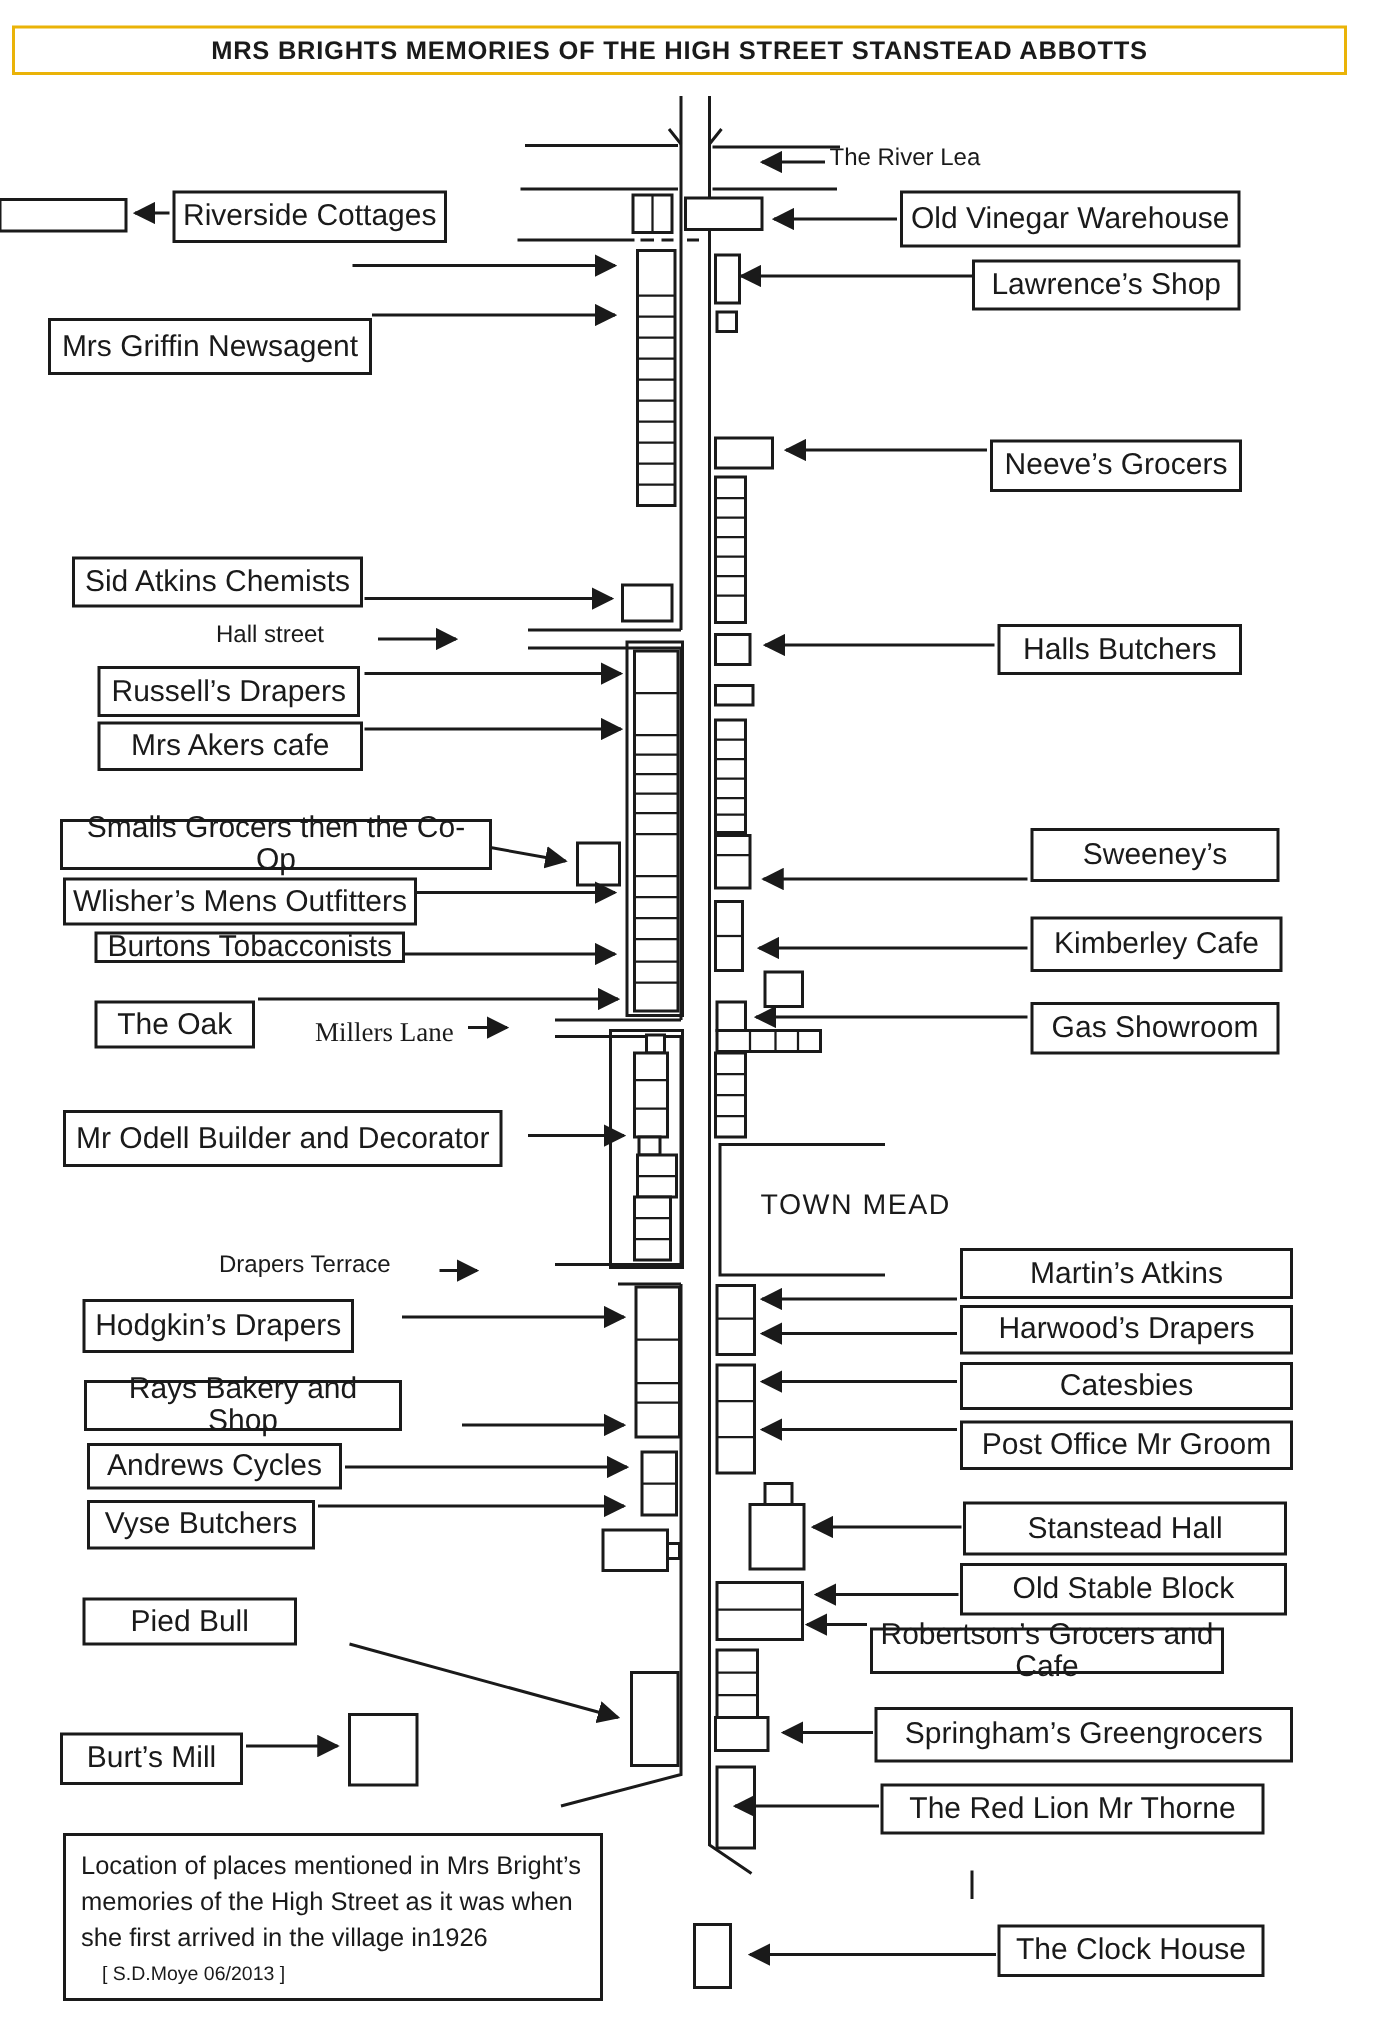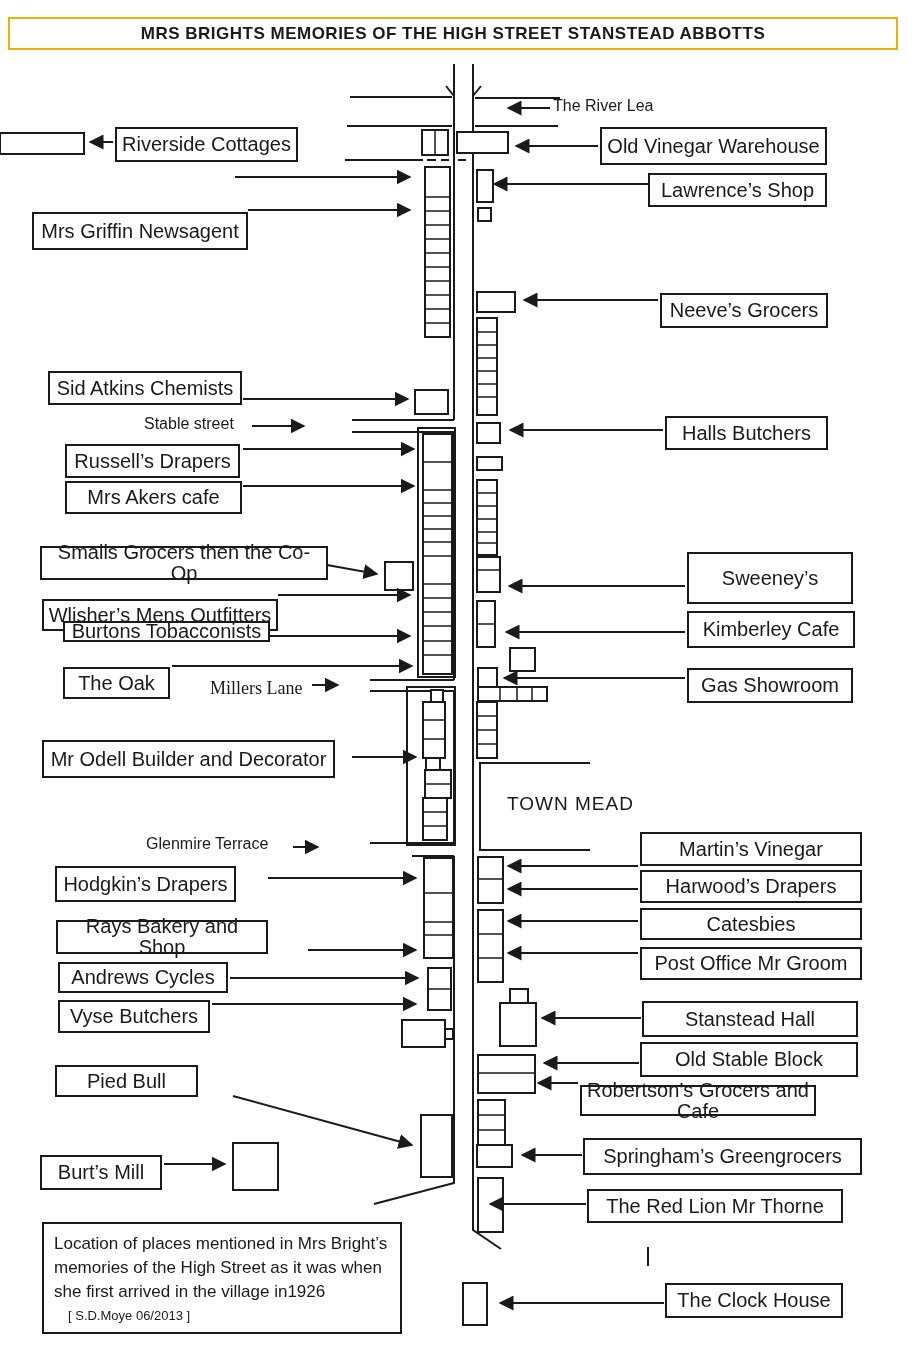--- a/index.html
+++ b/index.html
@@ -149,50 +149,50 @@
       <path d="M578,1083 L538,1083" marker-end="url(#arr)"></path>
       <path d="M582,1155 L522,1155" marker-end="url(#arr)"></path>
       <path d="M586,1204 L490,1204" marker-end="url(#arr)"></path>
       <path d="M664,1303 L500,1303" marker-end="url(#arr)"></path>
     </g>
   </svg>
 
   <div id="title-box">MRS BRIGHTS MEMORIES OF THE HIGH STREET STANSTEAD ABBOTTS</div>
 
   <div class="street-name" style="left:553px;top:97px;">The River Lea</div>
-  <div class="street-name" style="left:144px;top:415px;">Stable street</div>
+  <div class="street-name" style="left:144px;top:415px;">Hall street</div>
   <div class="street-name serif" style="left:210px;top:678px;">Millers Lane</div>
-  <div class="street-name" style="left:146px;top:835px;">Glenmire Terrace</div>
+  <div class="street-name" style="left:146px;top:835px;">Drapers Terrace</div>
   <div class="street-name big" style="left:507px;top:793px;">TOWN MEAD</div>
 
   <div class="lbl" style="left:115px;top:127px;width:183px;height:35px;">Riverside Cottages</div>
   <div class="lbl" style="left:32px;top:212px;width:216px;height:38px;">Mrs Griffin Newsagent</div>
   <div class="lbl" style="left:48px;top:371px;width:194px;height:34px;">Sid Atkins Chemists</div>
   <div class="lbl" style="left:65px;top:444px;width:175px;height:34px;">Russell’s Drapers</div>
   <div class="lbl" style="left:65px;top:481px;width:177px;height:33px;">Mrs Akers cafe</div>
   <div class="lbl" style="left:40px;top:546px;width:288px;height:34px;">Smalls Grocers then the Co-Op</div>
-  <div class="lbl" style="left:42px;top:585px;width:236px;height:32px;margin-top:14px;">Wlisher’s Mens Outfitters</div>
+  <div class="lbl" style="left:42px;top:585px;width:236px;height:32px;">Wlisher’s Mens Outfitters</div>
   <div class="lbl" style="left:63px;top:621px;width:207px;height:21px;text-align:right;">Burtons Tobacconists</div>
   <div class="lbl" style="left:63px;top:667px;width:107px;height:32px;">The Oak</div>
   <div class="lbl" style="left:42px;top:740px;width:293px;height:38px;">Mr Odell Builder and Decorator</div>
   <div class="lbl" style="left:55px;top:866px;width:181px;height:36px;">Hodgkin’s Drapers</div>
   <div class="lbl" style="left:56px;top:920px;width:212px;height:34px;">Rays Bakery and Shop</div>
   <div class="lbl" style="left:58px;top:962px;width:170px;height:31px;">Andrews Cycles</div>
   <div class="lbl" style="left:58px;top:1000px;width:152px;height:33px;">Vyse Butchers</div>
   <div class="lbl" style="left:55px;top:1065px;width:143px;height:32px;">Pied Bull</div>
   <div class="lbl" style="left:40px;top:1155px;width:122px;height:35px;">Burt’s Mill</div>
 
   <div class="lbl" style="left:600px;top:127px;width:227px;height:38px;">Old Vinegar Warehouse</div>
   <div class="lbl" style="left:648px;top:173px;width:179px;height:34px;">Lawrence’s Shop</div>
   <div class="lbl" style="left:660px;top:293px;width:168px;height:35px;">Neeve’s Grocers</div>
   <div class="lbl" style="left:665px;top:416px;width:163px;height:34px;">Halls Butchers</div>
-  <div class="lbl" style="left:687px;top:552px;width:166px;height:52px;">Sweeney’s</div>
+  <div class="lbl" style="left:687px;top:552px;width:166px;height:36px;">Sweeney’s</div>
   <div class="lbl" style="left:687px;top:611px;width:168px;height:37px;">Kimberley Cafe</div>
   <div class="lbl" style="left:687px;top:668px;width:166px;height:35px;">Gas Showroom</div>
-  <div class="lbl" style="left:640px;top:832px;width:222px;height:34px;">Martin’s Vinegar</div>
+  <div class="lbl" style="left:640px;top:832px;width:222px;height:34px;">Martin’s Atkins</div>
   <div class="lbl" style="left:640px;top:870px;width:222px;height:33px;">Harwood’s Drapers</div>
   <div class="lbl" style="left:640px;top:908px;width:222px;height:32px;">Catesbies</div>
   <div class="lbl" style="left:640px;top:947px;width:222px;height:33px;">Post Office Mr Groom</div>
   <div class="lbl" style="left:642px;top:1001px;width:216px;height:36px;">Stanstead Hall</div>
   <div class="lbl" style="left:640px;top:1042px;width:218px;height:35px;">Old Stable Block</div>
   <div class="lbl" style="left:580px;top:1085px;width:236px;height:31px;">Robertson’s Grocers and Cafe</div>
   <div class="lbl" style="left:583px;top:1138px;width:279px;height:37px;">Springham’s Greengrocers</div>
   <div class="lbl" style="left:587px;top:1189px;width:256px;height:34px;">The Red Lion Mr Thorne</div>
   <div class="lbl" style="left:665px;top:1283px;width:178px;height:35px;">The Clock House</div>
 

